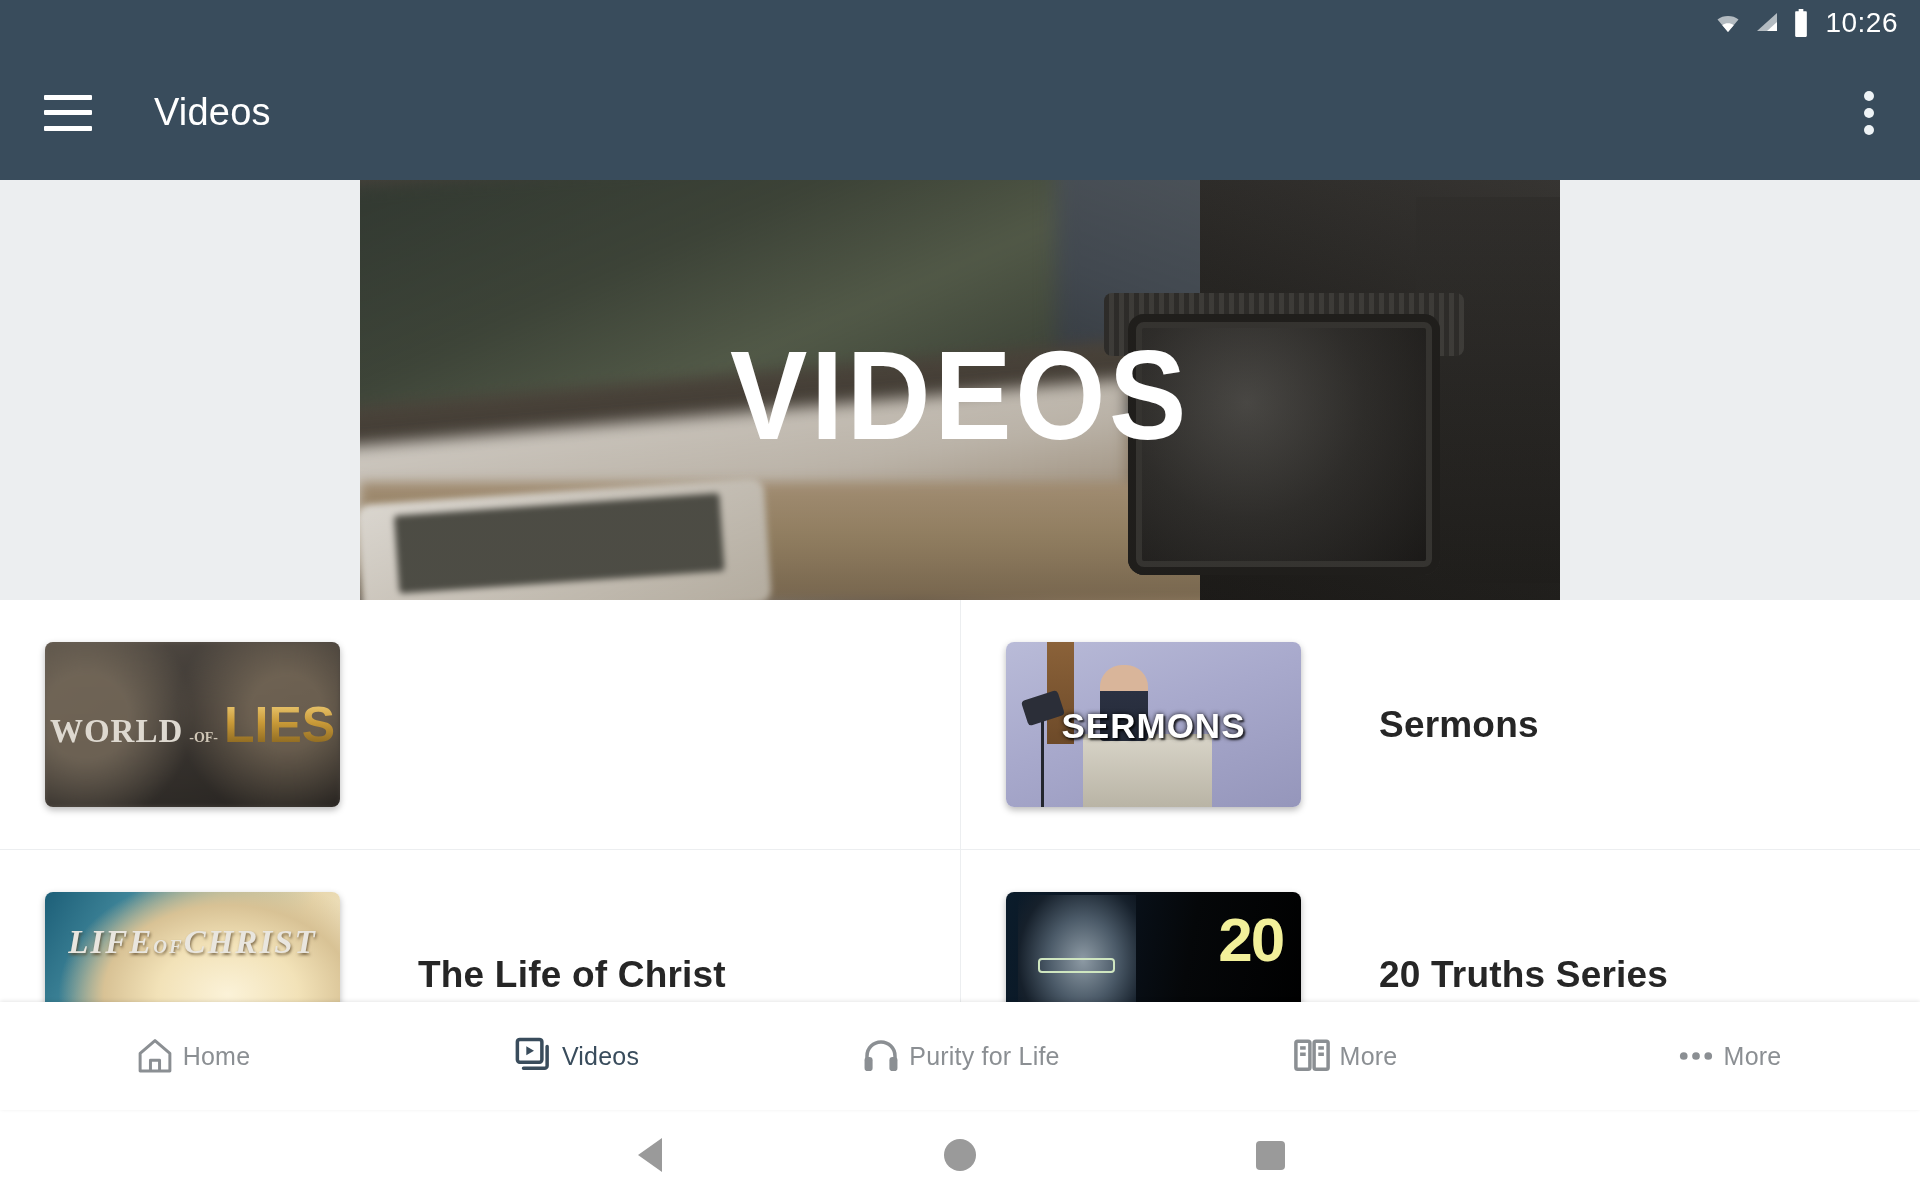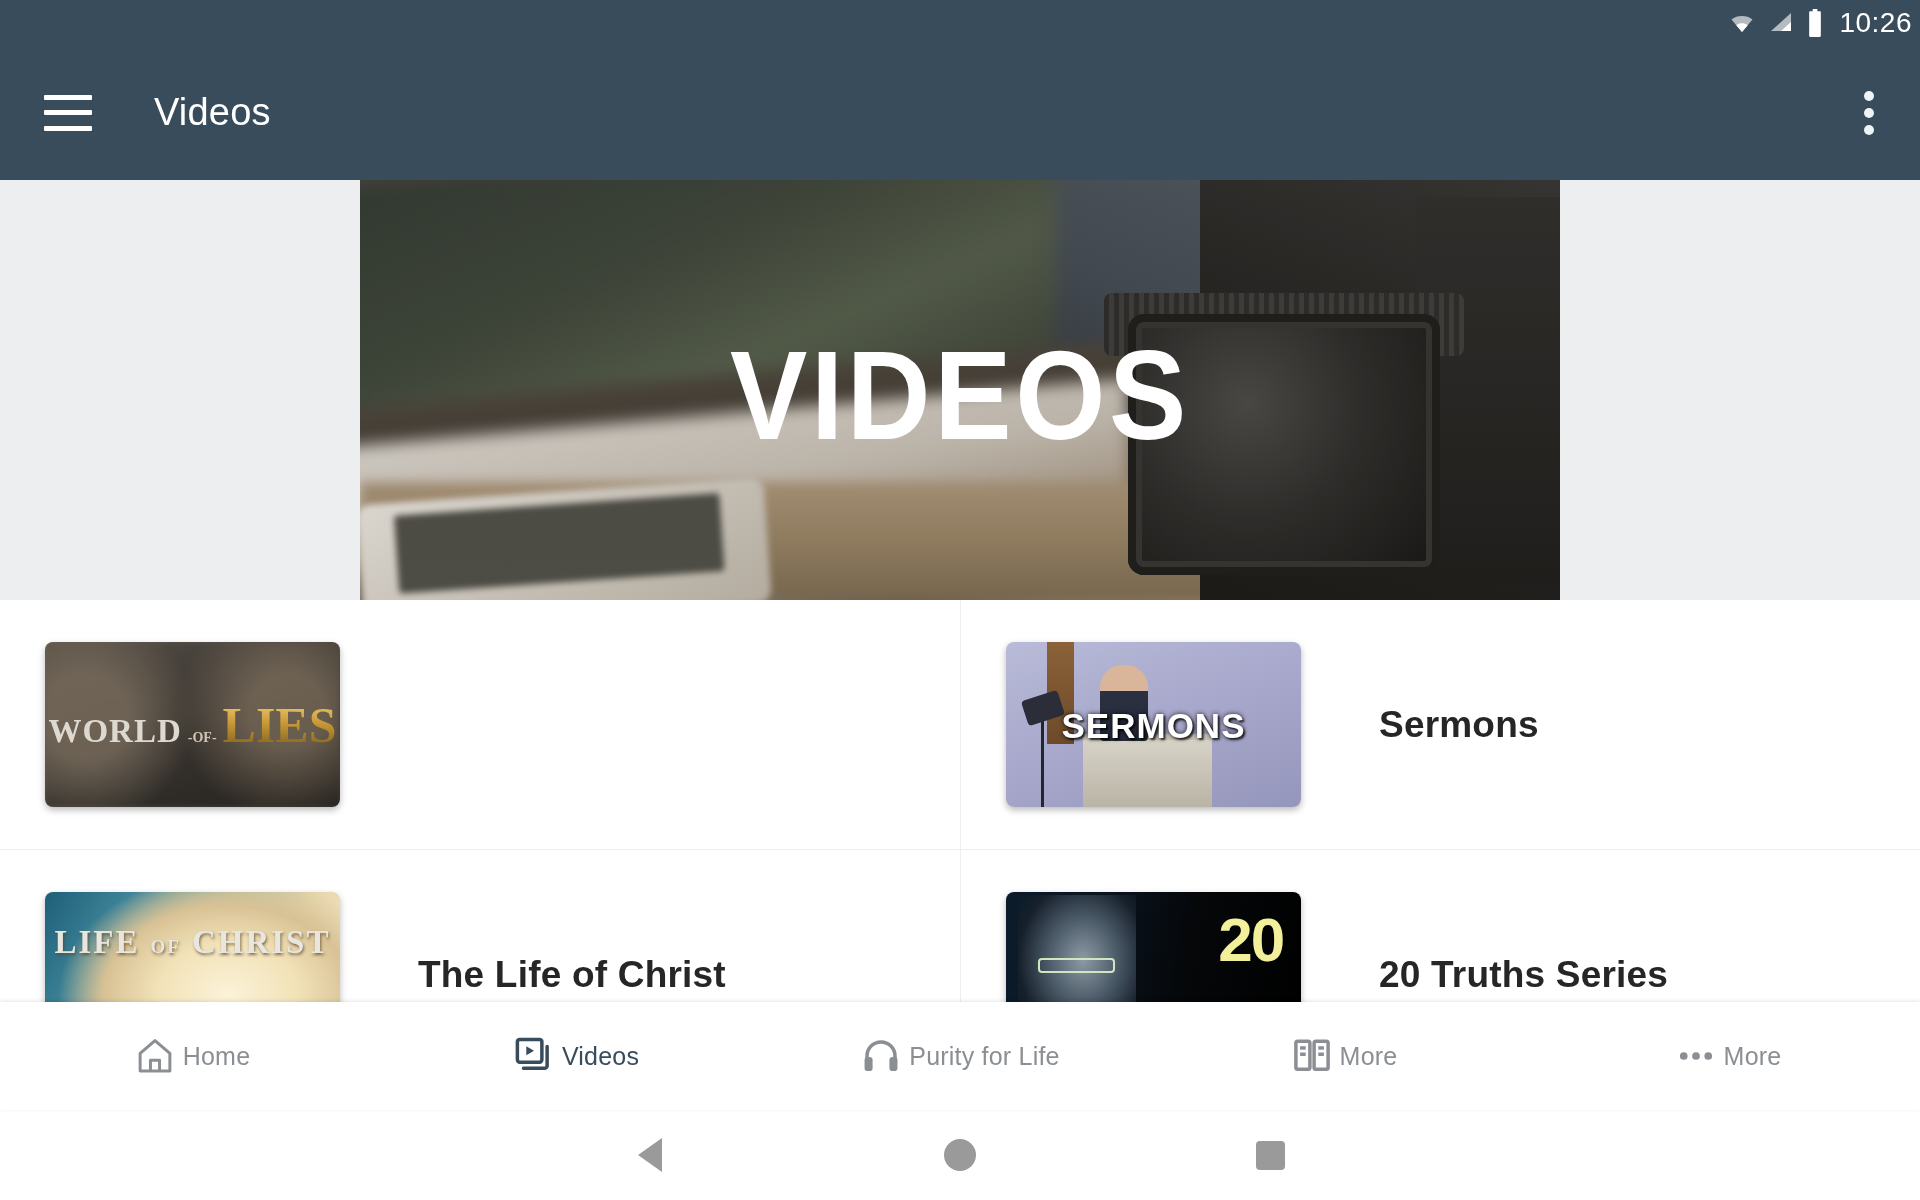--- a/index.html
+++ b/index.html
@@ -8,21 +8,21 @@
     font-family:"Liberation Sans", sans-serif;
     background:#ffffff; overflow:hidden;
   }
   #app { position:relative; width:1920px; height:1200px; }
 
   
   .statusbar{
     position:absolute; top:0; left:0; width:1920px; height:45px;
     background:#394c5c; color:#fff;
     display:flex; align-items:center; justify-content:flex-end;
-    padding-right:8px; gap:10px;
+    padding-right:22px; gap:10px;
   }
   .statusbar .sb-icon{ display:flex; align-items:center; }
   .statusbar .clock{
     font-size:28px; font-weight:400; letter-spacing:.5px;
     color:#ffffff; margin-left:4px; line-height:1;
   }
 
   
   .toolbar{
     position:absolute; top:45px; left:0; width:1920px; height:135px;
@@ -160,21 +160,21 @@
     background:
       radial-gradient(circle at 14% 45%, rgba(120,108,92,.8) 0 16%, transparent 40%),
       radial-gradient(circle at 82% 42%, rgba(150,132,108,.55) 0 14%, transparent 42%),
       linear-gradient(180deg,rgba(0,0,0,.18),rgba(0,0,0,.42));
     filter:blur(2px);
   }
   .t-wol .lbl{ font-size:40px; display:flex; justify-content:center; align-items:baseline; gap:6px; }
   .t-wol .w1{ color:#ded9d0; font-size:33px; font-family:"Liberation Serif", serif; letter-spacing:1px;}
   .t-wol .w2{ color:#cfc6b6; font-size:14px; font-family:"Liberation Serif", serif; }
   .t-wol .w3{
-    color:#c79a3a; font-size:50px; font-family:Liberation Serif, serif;
+    color:#c79a3a; font-size:50px; font-family:Liberation Sans, sans-serif;
     background:linear-gradient(180deg,#f0cf7a 0%,#c99a38 45%,#7d5c1b 100%);
     -webkit-background-clip:text; background-clip:text; color:transparent;
   }
 
   
   .t-ser{ background:linear-gradient(160deg,#b9bbd8 0%,#a8a9cc 45%,#9596bb 100%); }
   .t-ser .wood{
     position:absolute; left:14%; top:0; width:9%; height:62%;
     background:linear-gradient(180deg,#8b6239,#6d4a29);
   }
@@ -203,21 +203,21 @@
   
   .t-loc{
     background:
       radial-gradient(ellipse 70% 90% at 62% 62%, #fbf2d8 0%, #f2e2b8 34%, #d8c295 60%, transparent 82%),
       linear-gradient(120deg,#1d5f78 0%,#3e8498 22%,#9fb7a3 45%,#e8d7ad 70%,#f7eed5 100%);
   }
   .t-loc .lbl{
     top:30%; font-size:33px; color:#e9e6df; letter-spacing:2px;
     font-family:"Liberation Serif", serif;
     text-shadow:1px 2px 3px rgba(90,70,40,.75);
-    display:flex; justify-content:center; align-items:baseline; gap:11px;
+    display:flex; justify-content:center; align-items:baseline; font-style:italic;
   }
   .t-loc .small{ font-size:19px; }
   .t-loc .crosses{
     position:absolute; right:13%; bottom:4%; width:26%; height:34%;
   }
   .t-loc .crosses i{
     position:absolute; bottom:0; width:3px; height:62%; background:#9b8557;
   }
   .t-loc .crosses i:before{
     content:""; position:absolute; left:-8px; top:18%; width:19px; height:3px; background:#9b8557;

